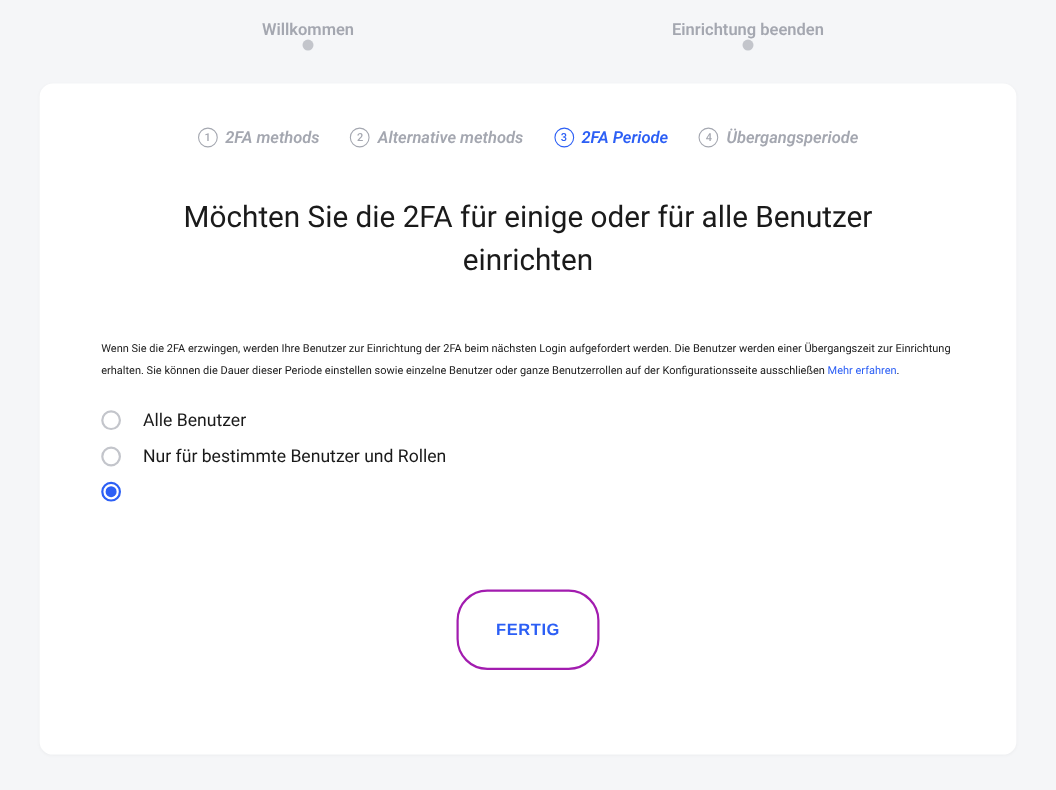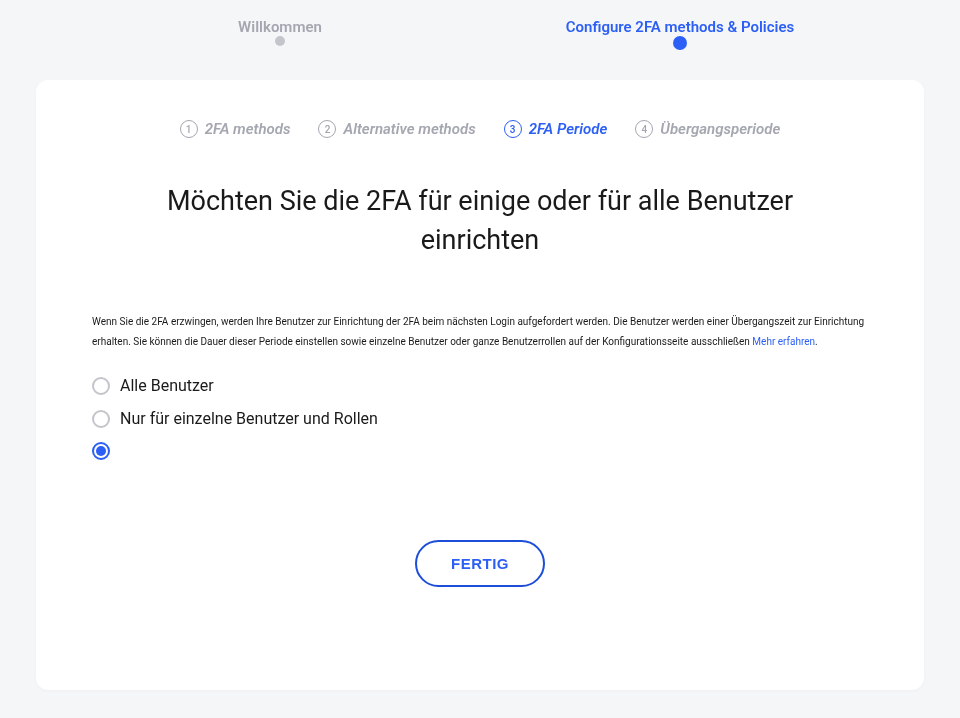--- a/index.html
+++ b/index.html
@@ -109,21 +109,21 @@
       text-decoration: none;
     }
     .radio-group {
       display: flex;
       flex-direction: column;
       gap: 14px;
     }
     .radio-option {
       display: flex;
       align-items: center;
-      gap: 10px;
+      gap: 20px;
       cursor: pointer;
     }
     .radio-circle {
       width: 18px;
       height: 18px;
       border-radius: 50%;
       border: 2px solid #c3c5cb;
       display: flex;
       align-items: center;
       justify-content: center;
@@ -141,42 +141,42 @@
     .radio-label {
       font-size: 16px;
       color: #1a1a1a;
     }
     .button-row {
       display: flex;
       justify-content: center;
       margin-top: 80px;
     }
     .done-button {
-      border: 2px solid #1d4ed8;
+      border: 2px solid #a21caf;
       background: #fff;
       color: #2c5ff5;
       font-size: 15px;
       font-weight: 700;
       letter-spacing: 0.5px;
-      padding: 13px 34px;
+      padding: 26px 34px;
       border-radius: 28px;
       cursor: pointer;
     }
   </style>
 </head>
 <body>
 
 <div class="top-stepper">
   <div class="top-step">
     <span class="top-step-label">Willkommen</span>
     <span class="top-step-dot"></span>
   </div>
   <div class="top-step">
-    <span class="top-step-label active">Configure 2FA methods &amp; Policies</span>
-    <span class="top-step-dot active"></span>
+    <span class="top-step-label">Einrichtung beenden</span>
+    <span class="top-step-dot"></span>
   </div>
 </div>
 
 <div class="card">
 
   <div class="sub-stepper">
     <div class="sub-step">
       <span class="sub-step-num">1</span>
       <span class="sub-step-label">2FA methods</span>
     </div>
@@ -200,21 +200,21 @@
     <span>Wenn Sie die 2FA erzwingen, werden Ihre Benutzer zur Einrichtung der 2FA beim nächsten Login aufgefordert werden. Die Benutzer werden einer Übergangszeit zur Einrichtung erhalten. Sie können die Dauer dieser Periode einstellen sowie einzelne Benutzer oder ganze Benutzerrollen auf der Konfigurationsseite ausschließen </span><a href="#">Mehr erfahren</a><span>.</span>
   </p>
 
   <div class="radio-group">
     <label class="radio-option">
       <span class="radio-circle"></span>
       <span class="radio-label">Alle Benutzer</span>
     </label>
     <label class="radio-option">
       <span class="radio-circle"></span>
-      <span class="radio-label">Nur für einzelne Benutzer und Rollen</span>
+      <span class="radio-label">Nur für bestimmte Benutzer und Rollen</span>
     </label>
     <label class="radio-option">
       <span class="radio-circle checked">
           <span class="radio-inner"></span>
         </span>
     </label>
   </div>
 
   <div class="button-row">
     <button class="done-button">FERTIG</button>

